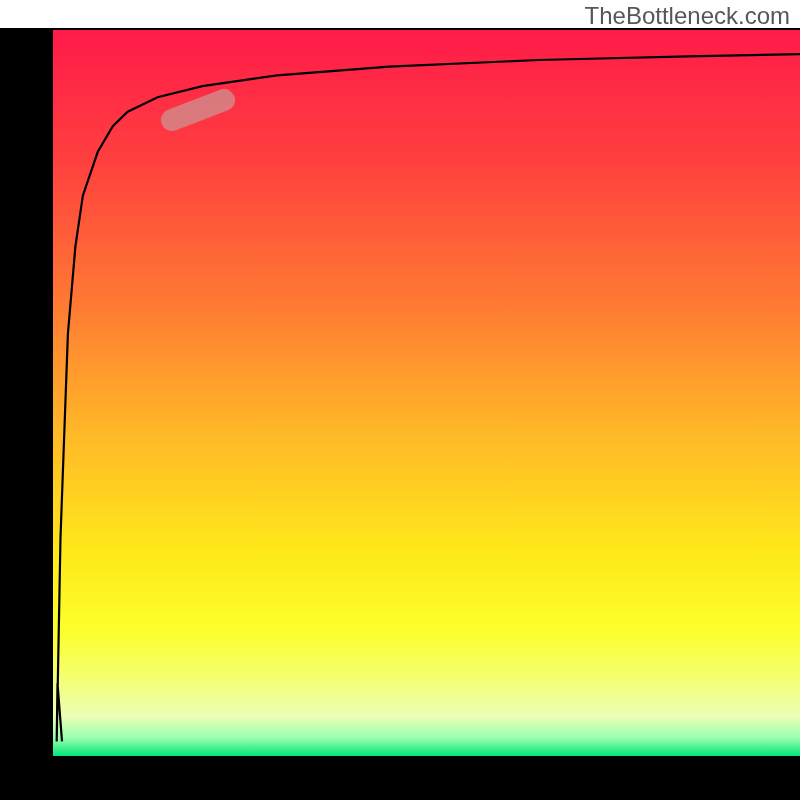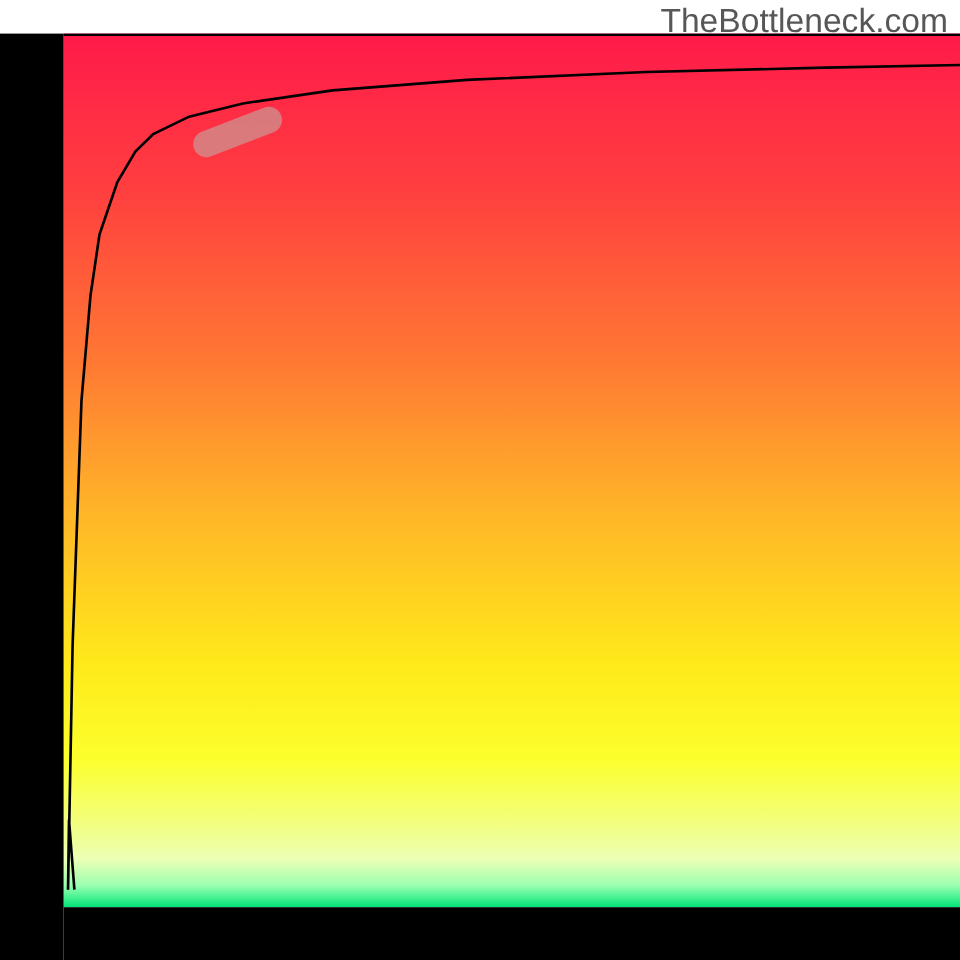--- a/index.html
+++ b/index.html
@@ -13,21 +13,21 @@
   .canvas {
     position: relative;
     width: 800px;
     height: 800px;
   }
   .attribution {
     position: absolute;
     top: 2px;
     right: 10px;
     font-family: Arial, Helvetica, sans-serif;
-    font-size: 28px;
+    font-size: 24px;
     color: #575757;
     letter-spacing: 0px;
   }
   svg {
     position: absolute;
     top: 0;
     left: 0;
   }
 </style>
 </head>

